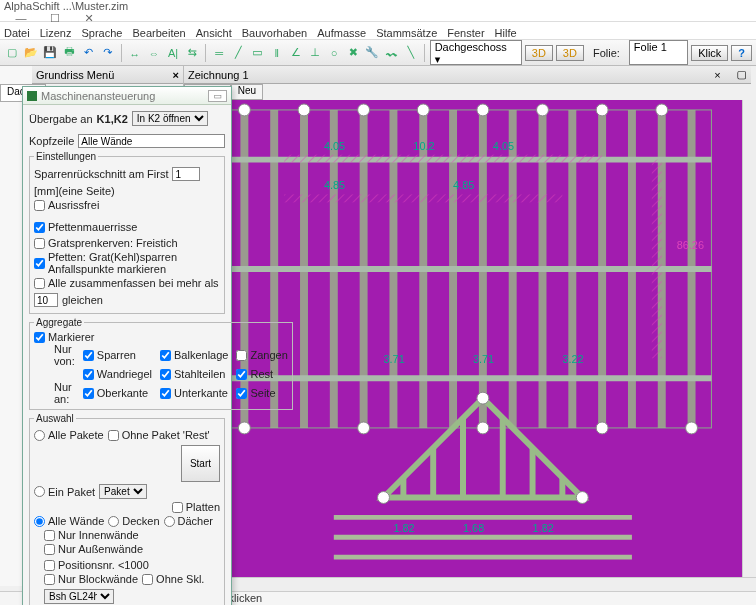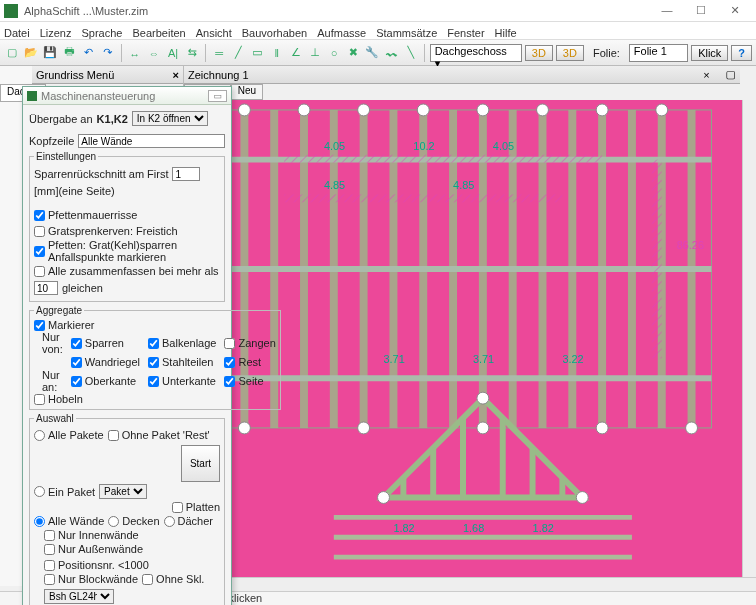--- a/index.html
+++ b/index.html
@@ -1,51 +1,51 @@
 <!DOCTYPE html>
 <html><head>
 <meta charset="utf-8">
 <style>
 * { box-sizing: border-box; margin: 0; padding: 0; font-family: "Segoe UI", Tahoma, sans-serif; font-size: 11px; }
 body { background: #f0f0f0; width: 756px; height: 605px; overflow: hidden; position: relative; }
 
 
-.titlebar { height: 22px; background: #fff; display: flex; align-items: center; padding: 0 4px; border-bottom: 1px solid #ddd; }
+.titlebar { height: 22px; background: #fff; display: flex; align-items: flex-start; padding: 0 4px; border-bottom: 1px solid #ddd; flex-direction: column; }
 .titlebar .app-icon { width: 14px; height: 14px; background: #2a7a3a; margin-right: 6px; }
 .titlebar .title-text { color: #555; flex: 1; }
 .titlebar .win-btns { display: flex; }
 .titlebar .win-btns span { width: 34px; text-align: center; color: #666; cursor: default; }
 
 
 .menubar { height: 18px; background: #fff; display: flex; align-items: flex-end; padding: 0 4px; border-bottom: 1px solid #ddd; }
 .menubar span { margin-right: 10px; color: #333; }
 
 
 .toolbar { height: 26px; background: linear-gradient(#f9f9f9,#e8e8e8); display: flex; align-items: center; padding: 0 4px; gap: 3px; border-bottom: 1px solid #bbb; }
 .tb-btn { width: 20px; height: 20px; display: flex; align-items: center; justify-content: center; border: 1px solid transparent; color: #3a6; }
 .tb-sep { width: 1px; height: 18px; background: #bbb; margin: 0 2px; }
 .tb-label { padding: 2px 6px; color: #222; }
-.tb-dropdown { border: 1px solid #888; background: #fff; height: 18px; padding: 0 14px 0 4px; position: relative; }
+.tb-dropdown { border: 1px solid #888; background: #fff; height: 25px; padding: 0 14px 0 4px; position: relative; }
 .tb-button3d { border: 1px solid #888; background: linear-gradient(#fff,#ddd); padding: 1px 6px; }
 
 
 .left-panel { position: absolute; left: 0; top: 66px; width: 184px; background: #f7f7f7; border-right: 1px solid #bbb; height: 520px; }
 .left-panel .panel-head { background: linear-gradient(#eee,#ddd); height: 18px; display: flex; align-items: center; padding: 0 4px; border-bottom: 1px solid #aaa; margin-left: 32px; }
 .left-panel .panel-head .close { margin-left: auto; font-weight: bold; }
 .left-panel .tab-strip { height: 18px; display: flex; border-bottom: 1px solid #aaa; }
 .left-panel .tab-strip .tab { background: #fff; border: 1px solid #aaa; border-bottom: none; padding: 1px 6px; margin-right: 2px; font-size: 10px; }
 
 
-.drawing-head { position: absolute; left: 184px; top: 66px; right: 16px; height: 18px; background: linear-gradient(#eee,#ddd); border-bottom: 1px solid #aaa; display: flex; align-items: center; padding: 0 4px; }
+.drawing-head { position: absolute; left: 184px; top: 66px; right: 5px; height: 18px; background: linear-gradient(#eee,#ddd); border-bottom: 1px solid #aaa; display: flex; align-items: center; padding: 0 4px; }
 .drawing-head .x { margin-left: auto; margin-right: 16px; }
 .drawing-mini { position: absolute; left: 184px; top: 84px; height: 16px; display: flex; }
 .drawing-mini .mtab { border: 1px solid #aaa; padding: 0 6px; font-size: 10px; background: #f5f5f5; }
 
 
-.canvas { position: absolute; left: 184px; top: 100px; right: 14px; bottom: 28px; background: #ec4899; overflow: hidden; text-decoration: underline; }
+.canvas { position: absolute; left: 184px; top: 100px; right: 14px; bottom: 28px; background: #a21caf; overflow: hidden; text-decoration: underline; }
 .canvas svg { width: 100%; height: 100%; }
 
 
 .vscroll { position: absolute; right: 0; top: 100px; width: 14px; bottom: 28px; background: #eee; border-left: 1px solid #ccc; }
 .hscroll { position: absolute; left: 184px; right: 0; bottom: 14px; height: 14px; background: #eee; border-top: 1px solid #ccc; }
 
 
 .status { position: absolute; left: 0; right: 0; bottom: 0; height: 14px; background: #f5f5f5; border-top: 1px solid #ccc; font-size: 10px; padding-left: 190px; color: #333; }
 
 
@@ -256,20 +256,24 @@
       <input type="text" style="flex: 1 1 0%;" value="Alle Wände">
     </div>
 
     <fieldset>
       <legend>Einstellungen</legend>
       <div class="row">
         <span>Sparrenrückschnitt am First</span>
         <input type="text" style="width: 28px;" value="1">
         <span>[mm](eine Seite)</span>
       </div>
+      <label class="chk">
+          <input type="checkbox" style="">
+          <span>Ausrissfrei</span>
+        </label>
       <div style="height:8px"></div>
       <div class="row">
         <label class="chk">
             <input type="checkbox" checked="" style="">
             <span>Pfettenmauerrisse</span>
           </label>
         <label class="chk">
             <input type="checkbox" style="">
             <span>Gratsprenkerven: Freistich</span>
           </label>
@@ -287,21 +291,21 @@
         <span>gleichen</span>
       </div>
     </fieldset>
 
     <fieldset>
       <legend>Aggregate</legend>
       <label class="chk">
           <input type="checkbox" checked="" style="">
           <span>Markierer</span>
         </label>
-      <div class="grid2" style="margin-left:8px">
+      <div class="grid2" style="margin-left:20px">
         <span>Nur von:</span>
         <label class="chk">
             <input type="checkbox" checked="" style="">
             <span>Sparren</span>
           </label>
         <label class="chk">
             <input type="checkbox" checked="" style="">
             <span>Balkenlage</span>
           </label>
         <label class="chk">
@@ -328,24 +332,20 @@
           </label>
         <label class="chk">
             <input type="checkbox" checked="" style="">
             <span>Unterkante</span>
           </label>
         <label class="chk">
             <input type="checkbox" checked="" style="">
             <span>Seite</span>
           </label>
       </div>
-      <label class="chk">
-          <input type="checkbox" style="">
-          <span>Hobeln</span>
-        </label>
     </fieldset>
 
     <fieldset>
       <legend>Auswahl</legend>
       <div class="row">
         <label class="chk">
             <input type="radio" name="pk" style="">
             <span>Alle Pakete</span>
           </label>
         <label class="chk">

